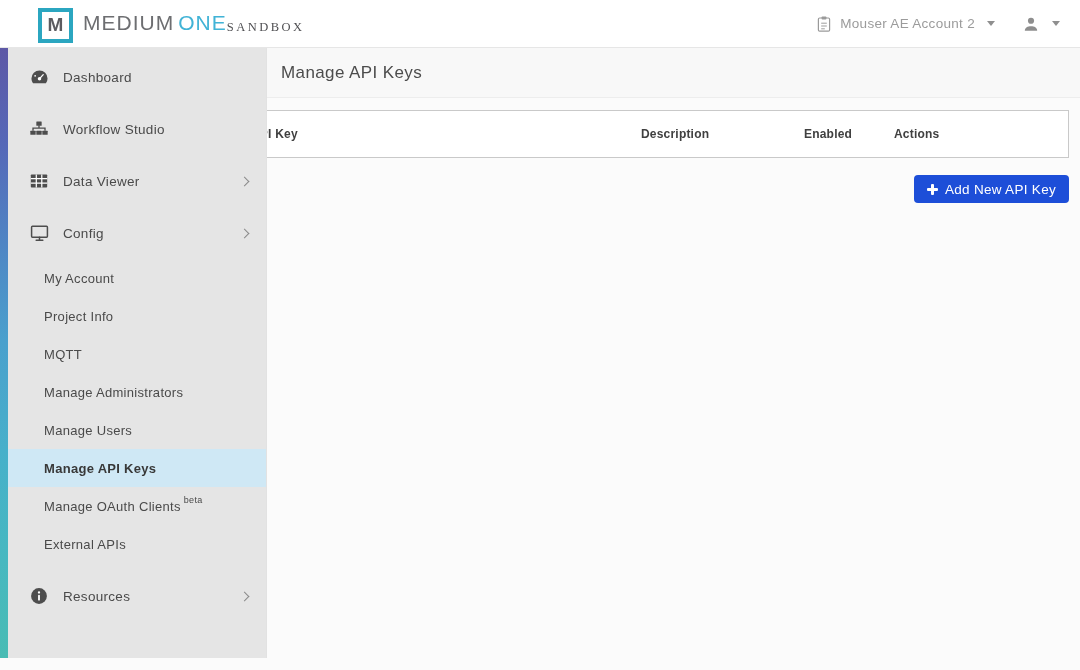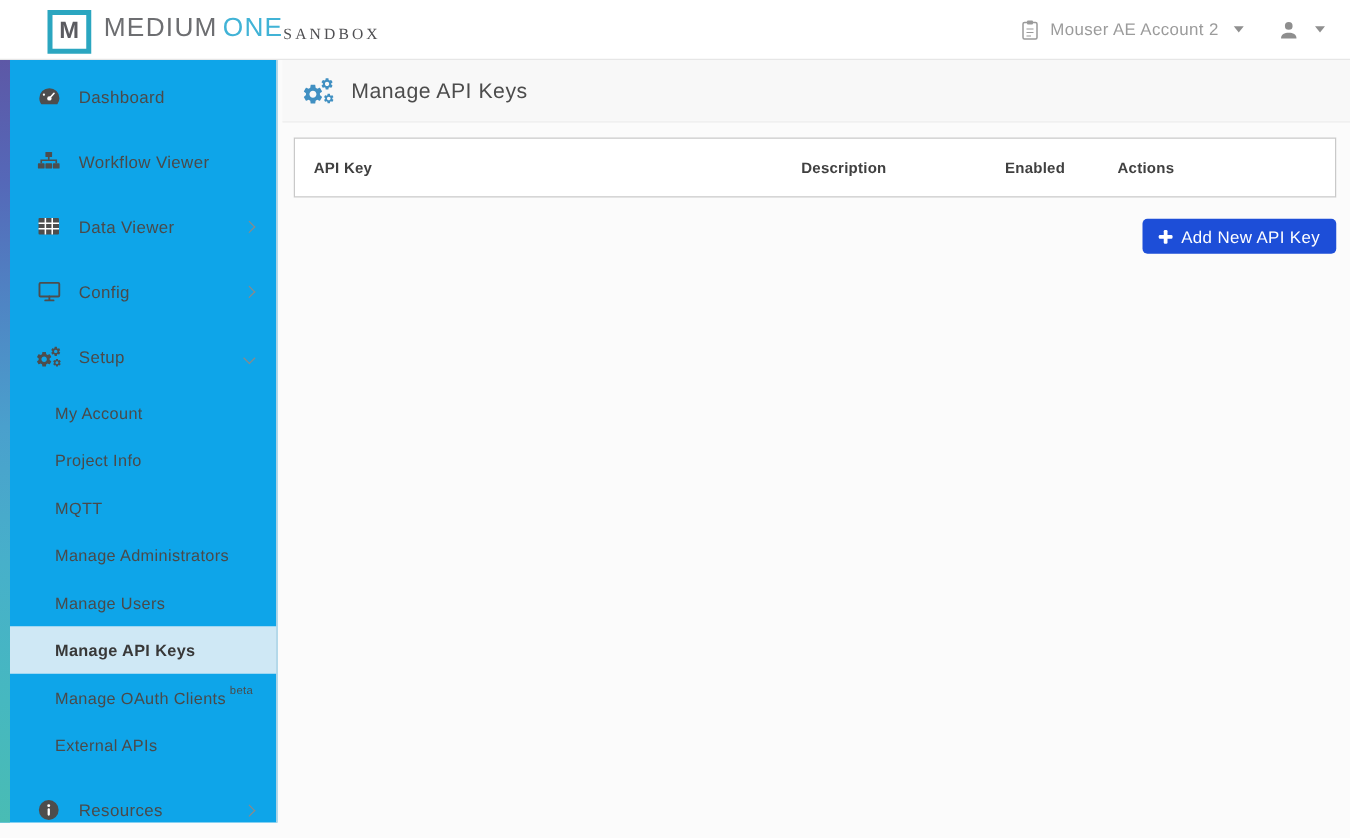--- a/index.html
+++ b/index.html
@@ -36,22 +36,22 @@
   .account-switcher, .user-menu { display:flex; align-items:center; gap:8px; cursor:pointer; }
   .account-label { font-size:13.5px; color:#9b9b9b; }
   .caret-down {
     width:0; height:0; display:inline-block;
     border-left:4.5px solid transparent; border-right:4.5px solid transparent;
     border-top:5.5px solid #8f8f8f; margin-left:4px;
   }
 
   
   .sidebar {
-    position:absolute; top:48px; left:0; bottom:12px; width:222px;
-    background:#0ea5e9; border-right:1px solid #e2e2e2; z-index:4;
+    position:absolute; top:48px; left:0; bottom:12px; width:267px;
+    background:#e5e5e5; border-right:1px solid #e2e2e2; z-index:4;
   }
   .side-gradient {
     position:absolute; top:0; left:0; bottom:0; width:8px;
     background:linear-gradient(180deg,#5d58a6 0%,#5568b8 16%,#4f85c4 32%,#4aa0cd 48%,#47b0ca 66%,#46b8c0 84%,#49bcb4 100%);
   }
   .nav { padding-top:3px; }
   .nav-item {
     height:52px; display:flex; align-items:center; cursor:pointer;
     padding-left:28px; position:relative;
   }
@@ -170,21 +170,21 @@
     <div class="nav-item">
       <span class="nav-icon">
         <svg class="icon-svg" width="20" height="20" viewBox="0 0 24 24" fill="#4d4d4d">
           <path d="M12 7.5V11M4.8 14v-3h14.4v3" stroke="#4d4d4d" stroke-width="1.6" fill="none"></path>
           <rect x="8.8" y="3" width="6.4" height="5" rx="0.6"></rect>
           <rect x="1.6" y="14" width="6.4" height="5" rx="0.6"></rect>
           <rect x="8.8" y="14" width="6.4" height="5" rx="0.6"></rect>
           <rect x="16" y="14" width="6.4" height="5" rx="0.6"></rect>
         </svg>
       </span>
-      <span class="nav-label">Workflow Viewer</span>
+      <span class="nav-label">Workflow Studio</span>
     </div>
 
     <div class="nav-item">
       <span class="nav-icon">
         <svg class="icon-svg" width="20" height="18" viewBox="0 0 24 22">
           <rect x="2" y="3" width="20" height="16" rx="1" fill="#4d4d4d"></rect>
           <path d="M2 8h20M2 13.5h20M8.7 3v16M15.4 3v16" stroke="#fff" stroke-width="1.5"></path>
         </svg>
       </span>
       <span class="nav-label">Data Viewer</span>
@@ -195,31 +195,20 @@
       <span class="nav-icon">
         <svg class="icon-svg" width="21" height="20" viewBox="0 0 24 24" fill="none" stroke="#4d4d4d" stroke-width="1.8">
           <rect x="2.5" y="4" width="19" height="13" rx="1"></rect>
           <path d="M12 17v3.2M8 20.8h8" stroke-linecap="round"></path>
         </svg>
       </span>
       <span class="nav-label">Config</span>
       <span class="chev right"></span>
     </div>
 
-    <div class="nav-item">
-      <span class="nav-icon">
-        <svg class="icon-svg" width="24" height="21" viewBox="0 0 26 22" fill="#4d4d4d">
-          <use href="#gear" transform="translate(0,4.6) scale(0.72)"></use>
-          <use href="#gear" transform="translate(14.2,0.4) scale(0.45)"></use>
-          <use href="#gear" transform="translate(16.2,12) scale(0.38)"></use>
-        </svg>
-      </span>
-      <span class="nav-label">Setup</span>
-      <span class="chev down"></span>
-    </div>
 
     <div class="subnav">
       <div class="subnav-item">
         <span>My Account</span>
       </div>
       <div class="subnav-item">
         <span>Project Info</span>
       </div>
       <div class="subnav-item">
         <span>MQTT</span>

